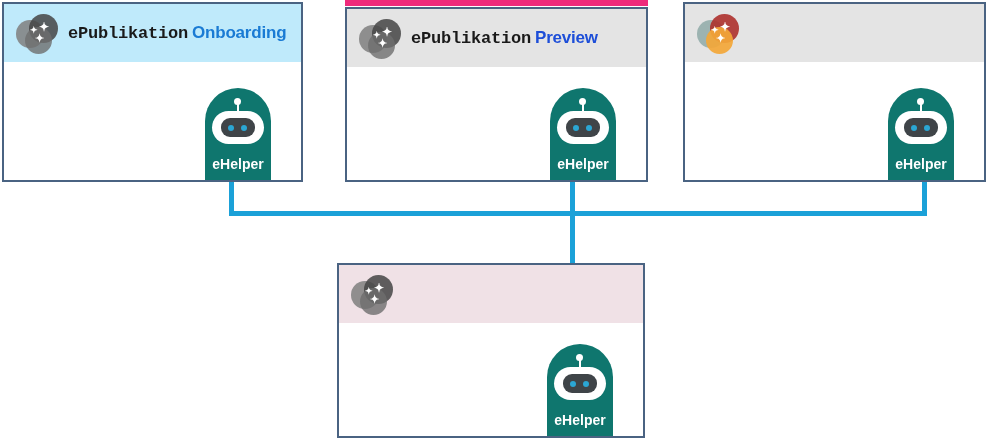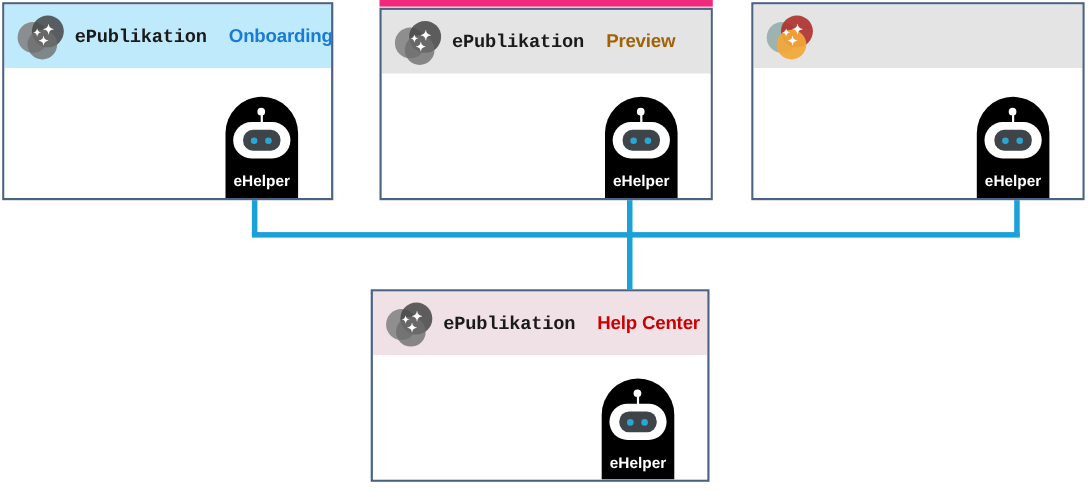--- a/index.html
+++ b/index.html
@@ -109,30 +109,30 @@
   .logo .sp3 { left: 19px; top: 22px; font-size: 11px; }
 
   
   .panel-title {
     font-size: 17px;
     font-weight: bold;
     white-space: nowrap;
     letter-spacing: -0.2px;
   }
   .title-base { color: #1a1a1a; font-family: Liberation Mono, monospace; }
-  .title-accent { margin-left: 20px; }
+  .title-accent { margin-left: 4px; }
 
   
   .ehelper {
     position: absolute;
     width: 66px;
     height: 92px;
     bottom: 0;
     right: 30px;
-    background: #000000;
+    background: #0f766e;
     border-radius: 33px 33px 0 0;
   }
   .ehelper-label {
     position: absolute;
     bottom: 8px;
     left: 0;
     width: 100%;
     text-align: center;
     color: #ffffff;
     font-size: 14px;
@@ -241,21 +241,21 @@
     <div class="panel-header hdr-grey">
       <div class="logo logo-grey">
         <div class="c c1"></div>
           <div class="c c2"></div>
           <div class="c c3"></div>
         <span class="spark sp1">✦</span>
         <span class="spark sp2">✦</span>
         <span class="spark sp3">✦</span>
       </div>
       <div class="panel-title">
-        <span class="title-base">ePublikation</span><span class="title-accent" style="color:#a16207">Preview</span>
+        <span class="title-base">ePublikation</span><span class="title-accent" style="color:#1d4ed8">Preview</span>
       </div>
     </div>
     <div class="panel-body">
       <div class="ehelper">
         <div class="robot">
           <div class="antenna-dot"></div>
             <div class="antenna-stem"></div>
           <div class="head"></div>
           <div class="ear ear-l"></div>
             <div class="ear ear-r"></div>
@@ -299,23 +299,20 @@
   <div class="panel panel-helpcenter">
     <div class="panel-header hdr-pink">
       <div class="logo logo-grey">
         <div class="c c1"></div>
           <div class="c c2"></div>
           <div class="c c3"></div>
         <span class="spark sp1">✦</span>
         <span class="spark sp2">✦</span>
         <span class="spark sp3">✦</span>
       </div>
-      <div class="panel-title">
-        <span class="title-base">ePublikation</span><span class="title-accent" style="color:#cc0000">Help Center</span>
-      </div>
     </div>
     <div class="panel-body">
       <div class="ehelper">
         <div class="robot">
           <div class="antenna-dot"></div>
             <div class="antenna-stem"></div>
           <div class="head"></div>
           <div class="ear ear-l"></div>
             <div class="ear ear-r"></div>
           <div class="visor"></div>

